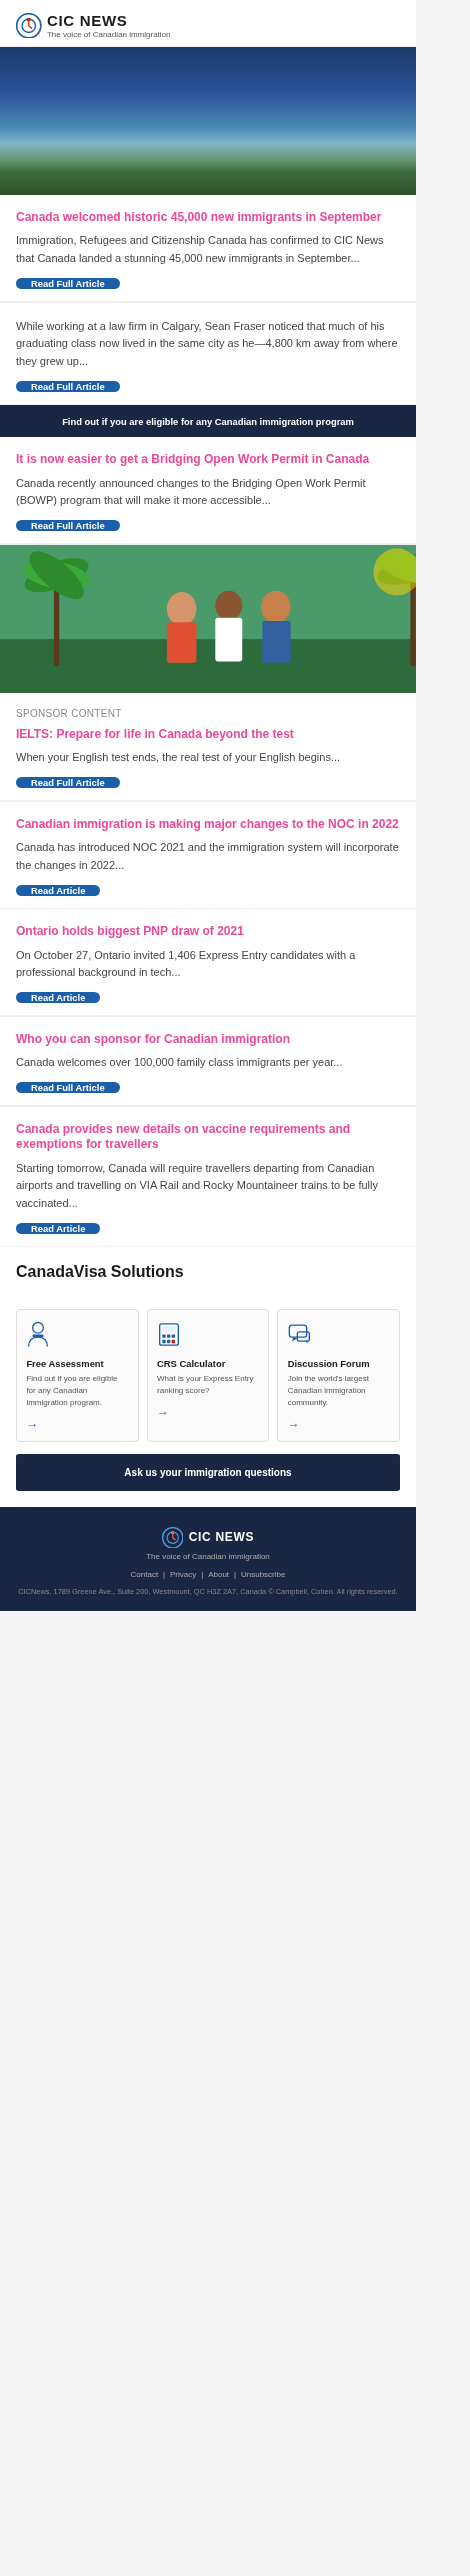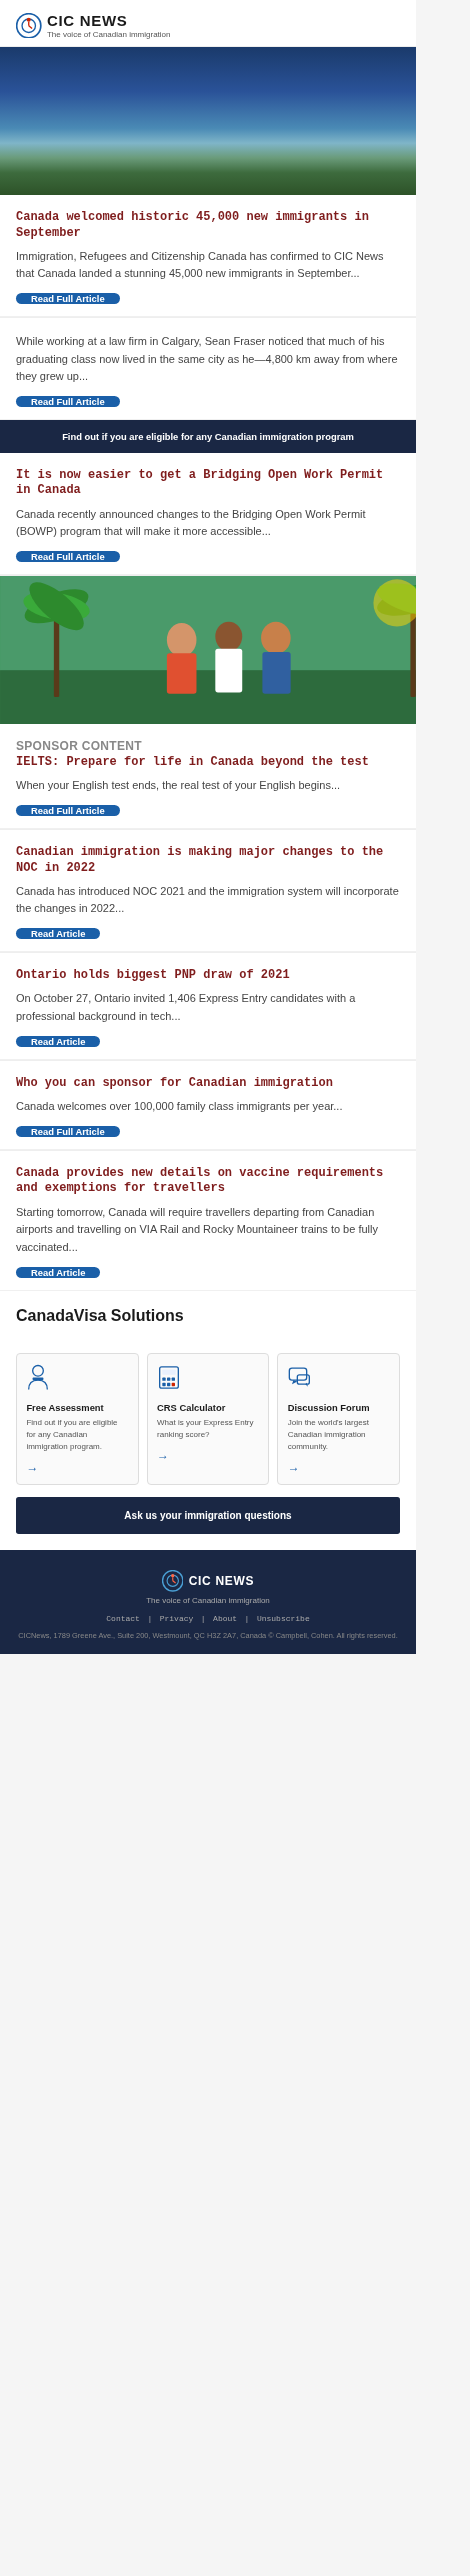--- a/index.html
+++ b/index.html
@@ -56,24 +56,23 @@
     }
     
     .article-section {
       padding: 15px 16px 12px 16px;
       background: #fff;
       border-bottom: 0.7px solid #f0f0f0;
     }
     .article-title {
       font-size: 12px;
       font-weight: 700;
-      color: #7f1d1d;
+      color: #ec4899;
       margin-bottom: 6.7px;
       line-height: 1.3;
-      font-family: Liberation Mono, monospace;
     }
     .article-text {
       font-size: 11px;
       color: #444;
       line-height: 1.6;
       margin-bottom: 9.4px;
     }
     .btn-read {
       display: inline-block;
       background: #1a5fa8;
@@ -90,26 +89,25 @@
     .banner-cta {
       background: #1a2744;
       color: #fff;
       text-align: center;
       padding: 10.8px 16px;
       font-size: 9.4px;
       font-weight: 600;
       cursor: pointer;
     }
     .sponsor-label {
-      font-size: 12px;
+      font-size: 10px;
       color: #888;
-      margin-bottom: 2px;
+      margin-bottom: 8px;
       text-transform: uppercase;
       letter-spacing: 0.3px;
-      font-weight: bold;
     }
     
     .canadavisa-section {
       padding: 16px;
       background: #fff;
     }
     .canadavisa-title {
       font-size: 16px;
       font-weight: 700;
       color: #1a1a1a;
@@ -179,21 +177,20 @@
     }
     .footer-tagline {
       font-size: 8px;
       color: #aaa;
       margin-bottom: 9.4px;
     }
     .footer-links {
       font-size: 8px;
       color: #aaa;
       margin-bottom: 6.7px;
-      font-family: Liberation Mono, monospace;
     }
     .footer-links span {
       cursor: pointer;
       margin: 0 2.7px;
     }
     .footer-address {
       font-size: 7.4px;
       color: #888;
       line-height: 1.5;
     }

